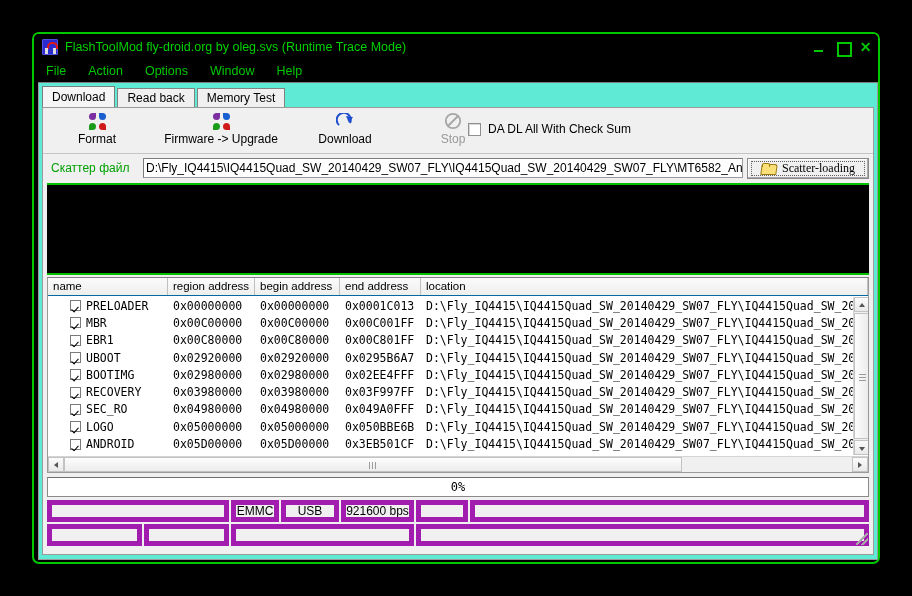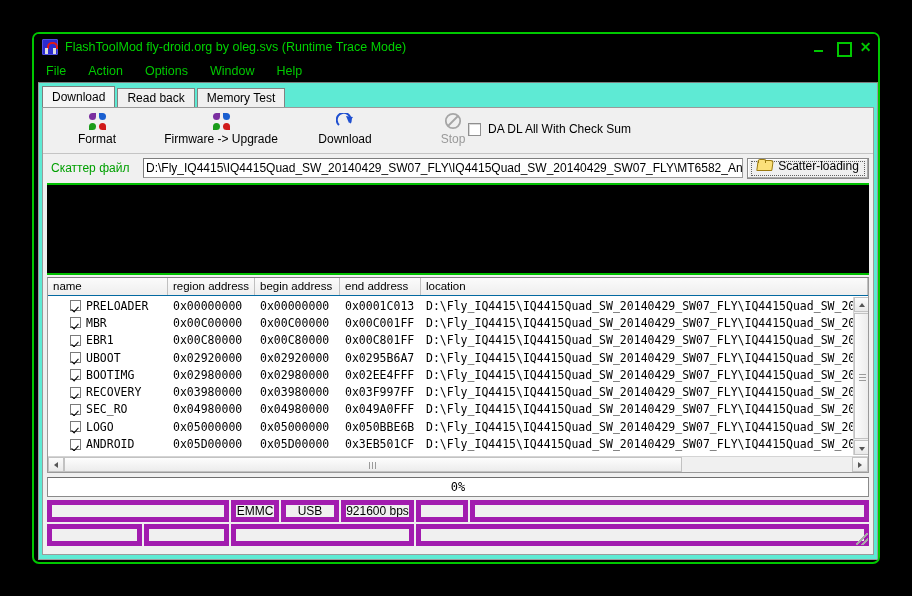--- a/index.html
+++ b/index.html
@@ -244,26 +244,27 @@
     color: #000;
     font-family:"Liberation Sans",sans-serif;
   }
   .scatter-btn {
     margin-left: 4px;
     height: 21px;
     min-width: 122px;
     background: #f0f0f0;
     border: 1px solid #8b8b8b;
     box-shadow: inset -1px -1px 0 #a8a8a8, inset 1px 1px 0 #ffffff;
-    display: flex; justify-content: center;
+    display: flex; align-items: center; justify-content: center;
     gap: 6px;
     font-size: 12px;
     cursor: default;
     padding: 0 6px;
     position: relative;
+    font-family: Liberation Serif, serif;
   }
   .scatter-btn::before {
     content:"";
     position:absolute; left:3px; top:2px; right:3px; bottom:2px;
     border:1px dotted #606060;
   }
   .folder-ico {
     width: 15px; height: 11px;
     position: relative;
     flex: 0 0 auto;

